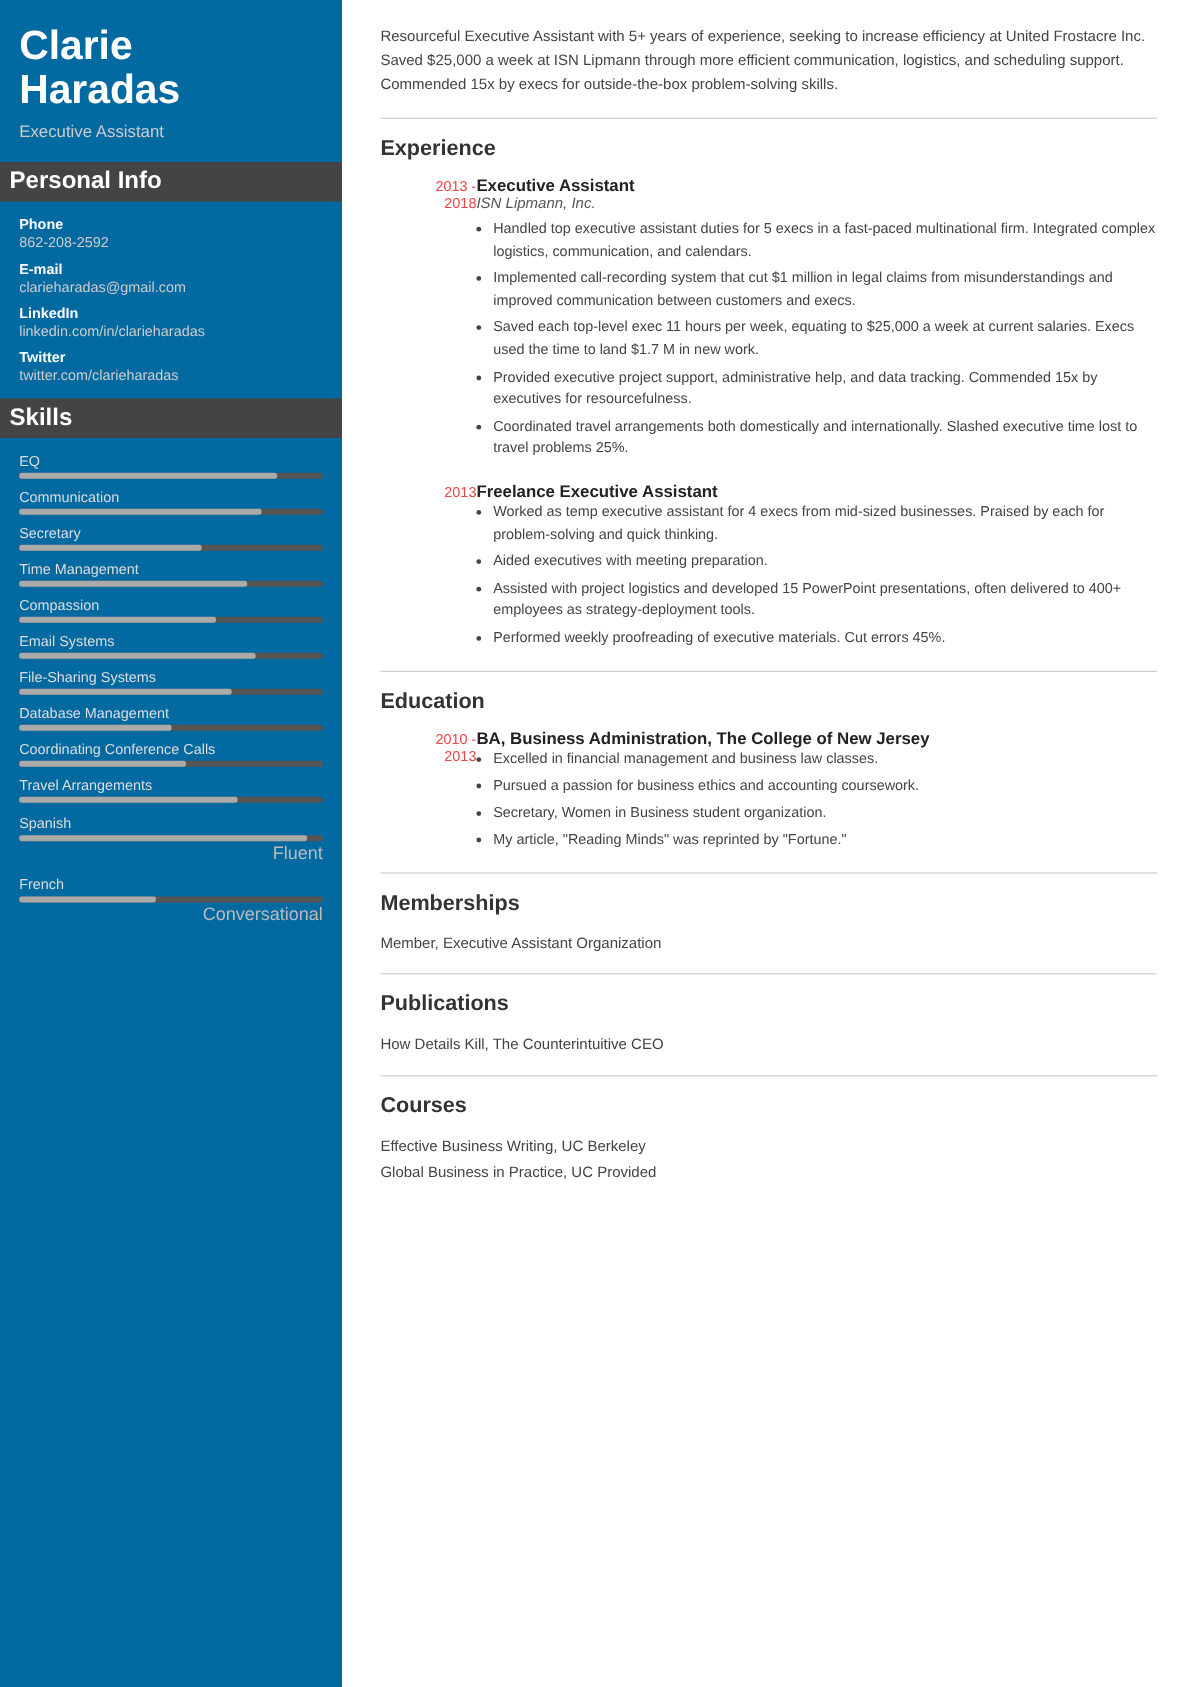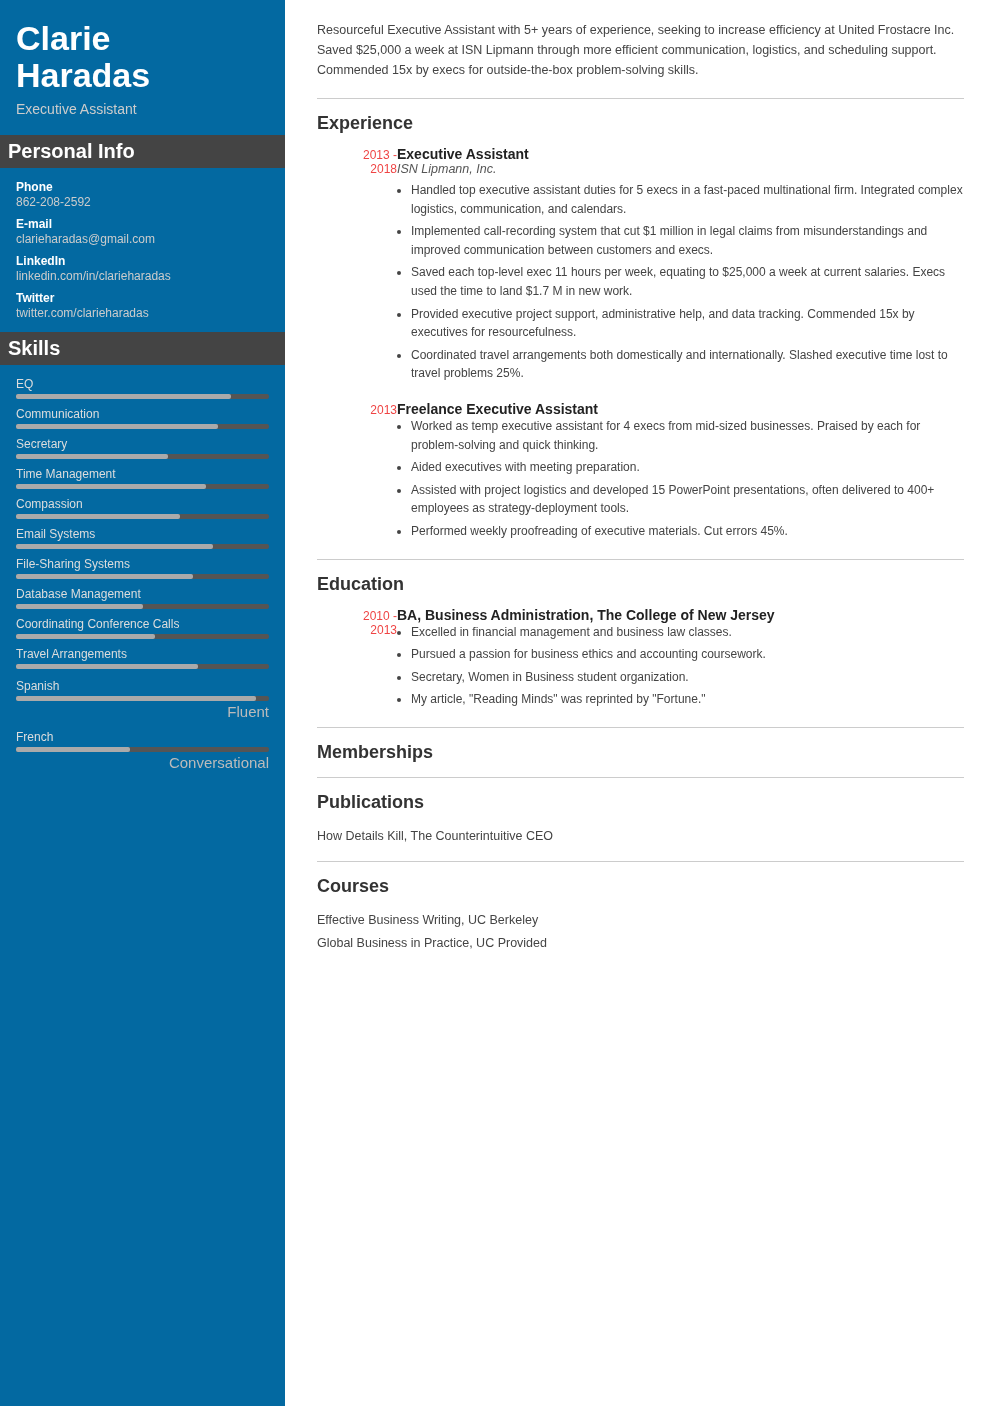--- a/index.html
+++ b/index.html
@@ -341,20 +341,21 @@
             <li>Pursued a passion for business ethics and accounting coursework.</li>
             <li>Secretary, Women in Business student organization.</li>
             <li>My article, "Reading Minds" was reprinted by "Fortune."</li>
           </ul>
         </div>
       </div>
     </div>
 
   <hr class="section-divider">
   <div class="section-title">Memberships</div>
+  <p class="memberships-text">Member, Executive Assistant Organization</p>
 
   <hr class="section-divider">
   <div class="section-title">Publications</div>
   <p class="publications-text">How Details Kill, The Counterintuitive CEO</p>
 
   <hr class="section-divider">
   <div class="section-title">Courses</div>
   <div id="courses-container">
       <p class="courses-text">Effective Business Writing, UC Berkeley</p>
       <p class="courses-text">Global Business in Practice, UC Provided</p>

